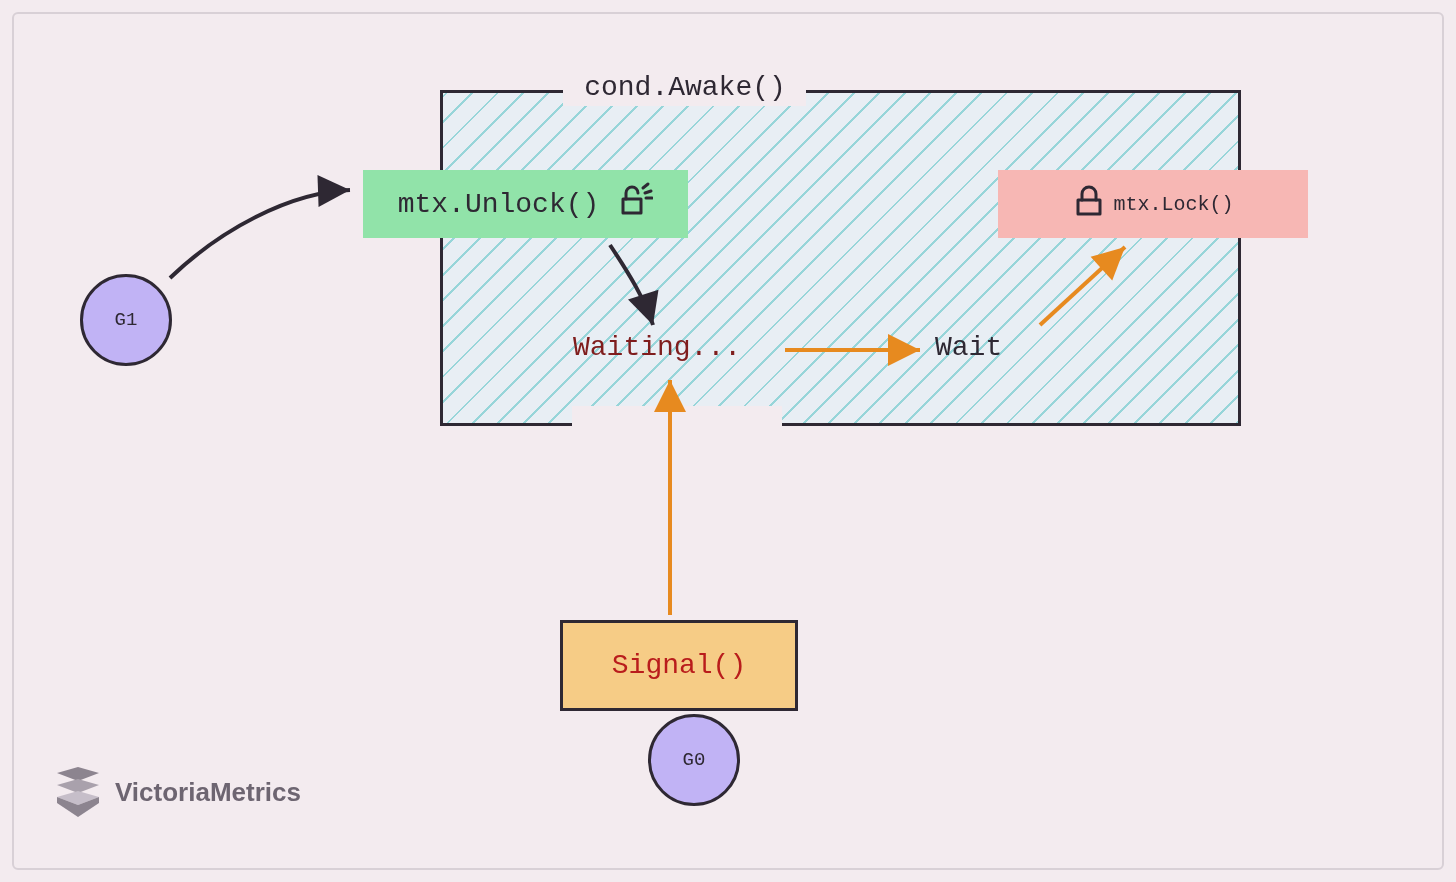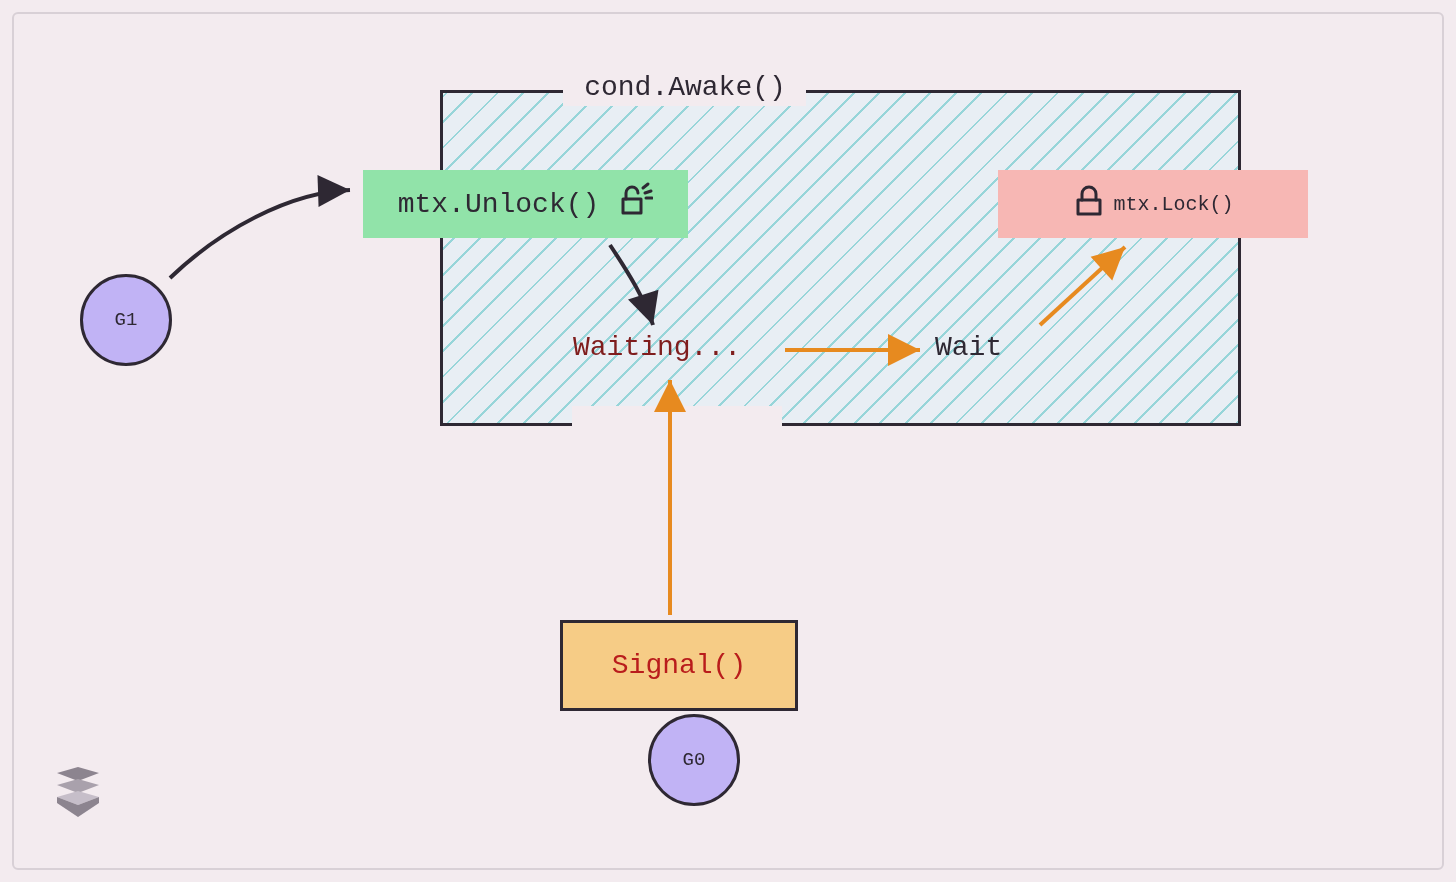--- a/index.html
+++ b/index.html
@@ -252,13 +252,14 @@
   <line x1="20" y1="245" x2="20" y2="10" stroke="#e78a1f" stroke-width="4" marker-end="url(#ah-or3)"></line>
 </svg>
 
 <div class="logo">
   <svg width="46" height="50" viewBox="0 0 46 50">
     <path d="M2 6 L23 0 L44 6 L23 14 Z" fill="#8c848f"></path>
     <path d="M2 18 L23 12 L44 18 L23 26 Z" fill="#a9a1ac"></path>
     <path d="M2 30 L23 24 L44 30 L23 38 Z" fill="#c6bec9"></path>
     <path d="M2 30 L23 38 L44 30 L44 36 L23 50 L2 36 Z" fill="#8c848f"></path>
   </svg>
+  <span>VictoriaMetrics</span>
 </div>
 
 </body></html>

